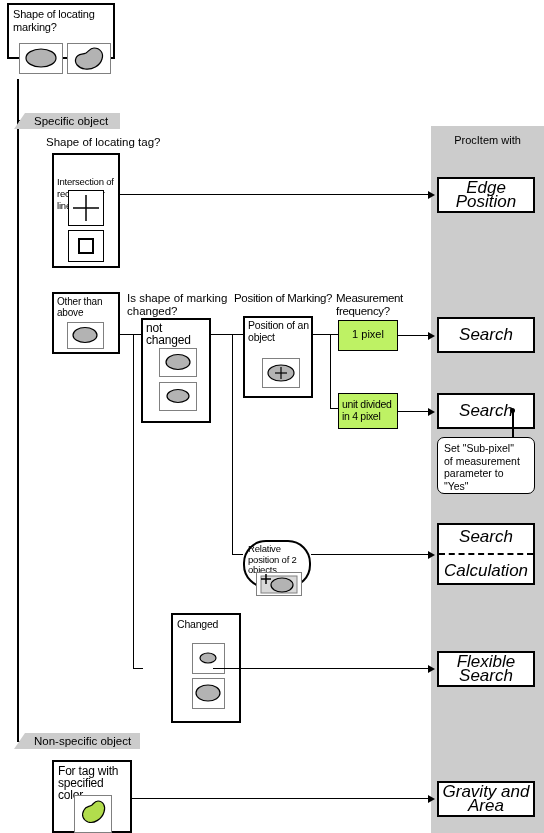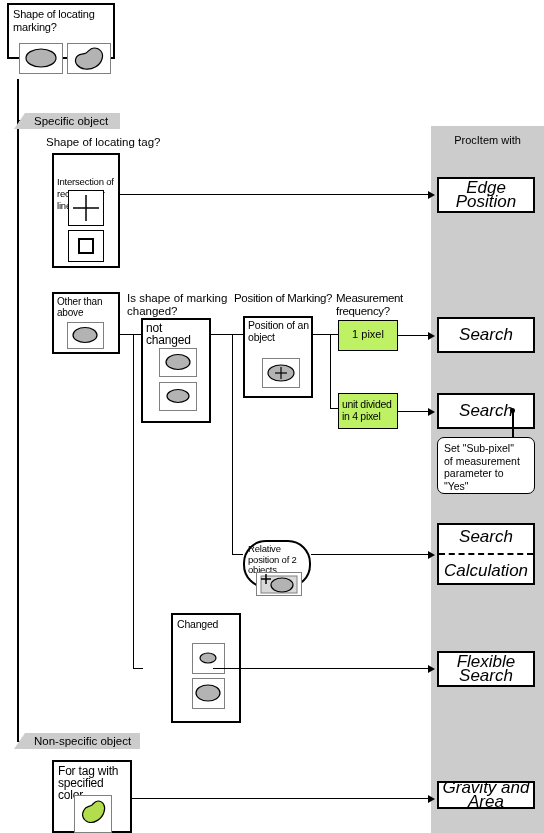--- a/index.html
+++ b/index.html
@@ -344,17 +344,17 @@
 specified color</span>
     <div class="thumb" style="left:20px; top:33px; width:38px; height:38px;">
       <svg width="36" height="36" viewBox="0 0 36 36">
         <path d="M23 5 C28 5 31 10 29 16 C27 23 19 28 13 26 C8 24 6 19 9 14 C11 10 14 11 17 9 C19 7 20 5 23 5 Z" fill="#b2dd4c" stroke="#000" stroke-width="1.2"></path>
       </svg>
     </div>
   </div>
   <div class="abs hline" style="left:132px; top:798px; width:298px;"></div>
   <div class="abs arrow-r" style="left:428px; top:795px;"></div>
 
-  <div class="abs rbox" style="left:437px; top:781px; width:98px; height:28px;">
+  <div class="abs rbox" style="left:437px; top:781px; width:98px; height:36px;">
     <span class="rlabel">Gravity and Area</span>
   </div>
 
 </div>
 
 </body></html>

